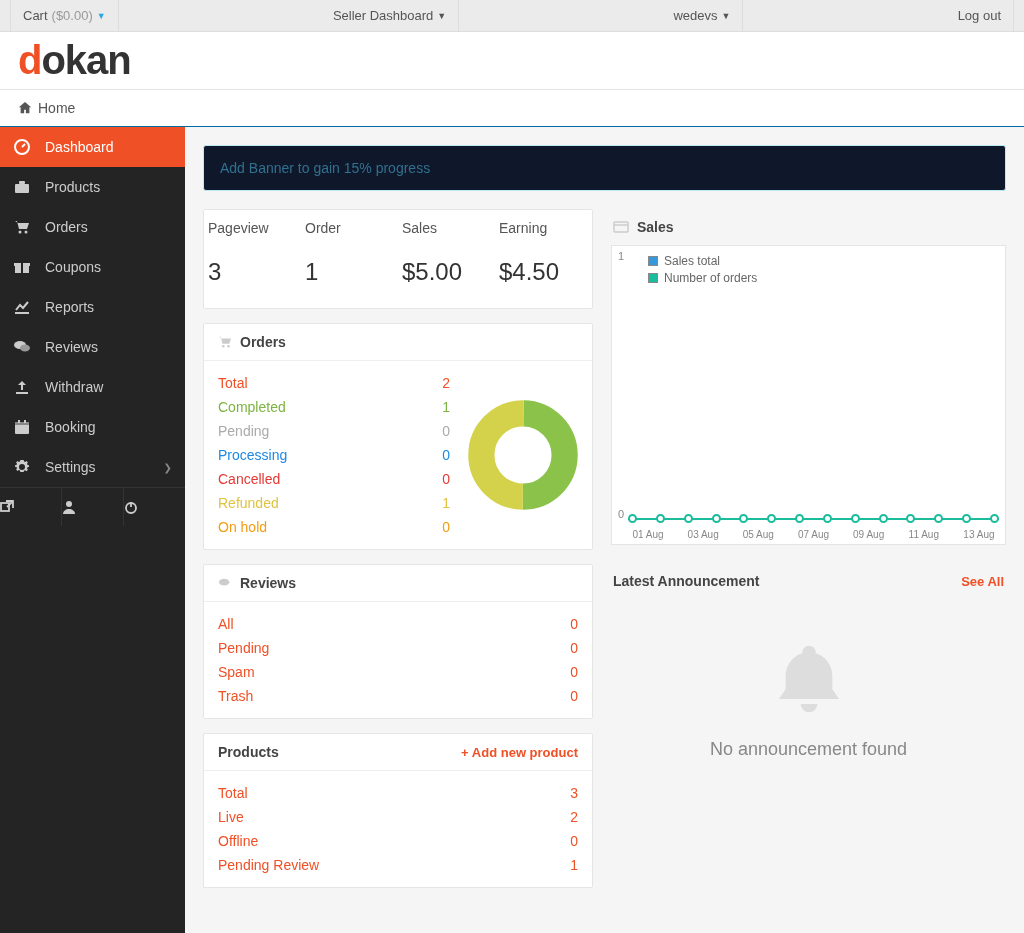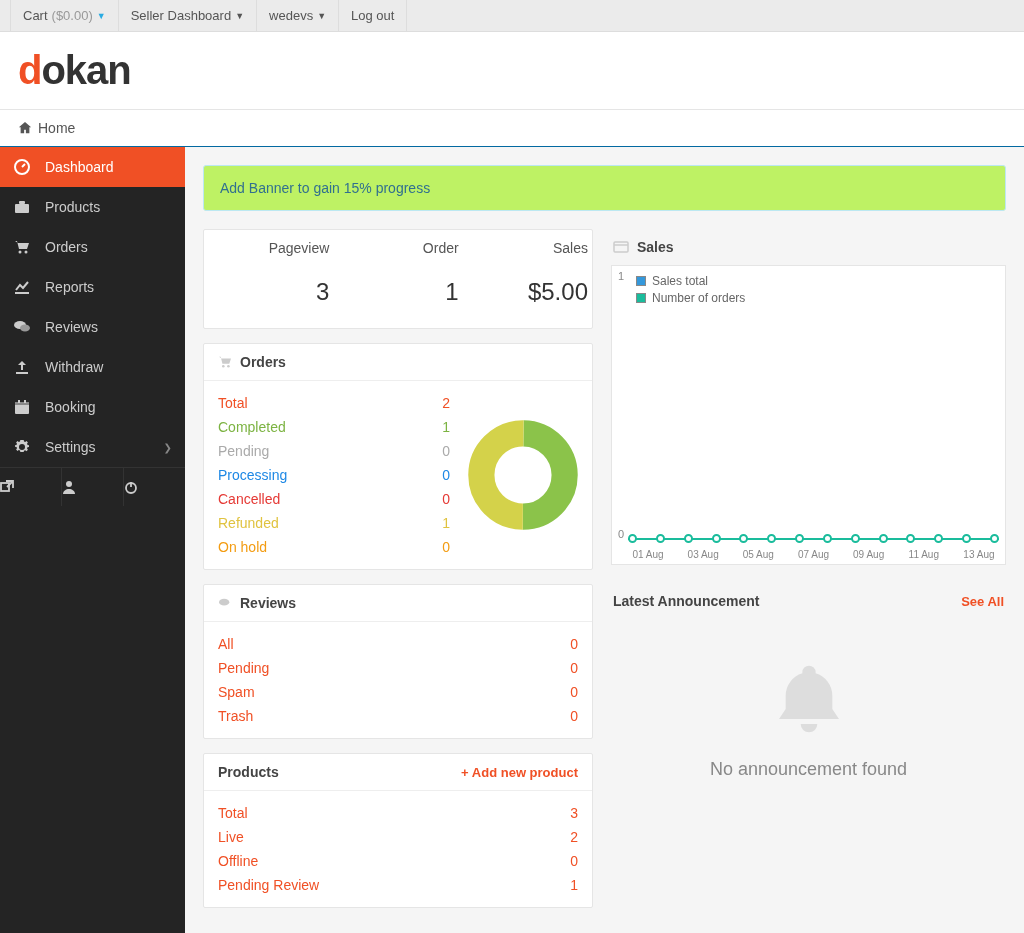--- a/index.html
+++ b/index.html
@@ -1,26 +1,26 @@
 <!DOCTYPE html>
 <html><head>
 <meta charset="utf-8">
 <style>
 * { margin: 0; padding: 0; box-sizing: border-box; }
 body { font-family: "Helvetica Neue", Arial, sans-serif; background: #f5f5f5; color: #333; font-size: 14px; }
 
 
-.utilbar { background: #ebebeb; border-bottom: 1px solid #ddd; display: flex; justify-content: flex-start; padding: 0 10px; }
+.utilbar { background: #ebebeb; border-bottom: 1px solid #ddd; display: flex; justify-content: space-between; padding: 0 10px; }
 .utilbar .uitem { padding: 8px 12px; color: #555; font-size: 13px; border-right: 1px solid #ddd; cursor: pointer; display: flex; align-items: center; gap: 4px; }
 .utilbar .uitem:first-child { border-left: 1px solid #ddd; }
 .utilbar .uitem .amount { color: #999; }
 .utilbar .caret { font-size: 9px; }
 
 
-.headerbar { background: #fff; padding: 16px 18px; border-bottom: 1px solid #e5e5e5; }
+.headerbar { background: #fff; padding: 6px 18px; border-bottom: 1px solid #e5e5e5; }
 .logo { font-size: 40px; font-weight: 700; color: #333; letter-spacing: -1px; }
 .logo .d { color: #f05025; }
 
 
 .crumbbar { background: #fff; padding: 10px 18px; border-bottom: 1px solid #0369a1; color: #555; display: flex; align-items: center; gap: 6px; }
 
 
 .page { display: flex; }
 .sidebar { width: 185px; background: #242424; min-height: 840px; }
 .sidebar .sitem { display: flex; align-items: center; gap: 14px; padding: 12px 13px; color: #ccc; cursor: pointer; position: relative; }
@@ -32,36 +32,36 @@
 .sidebar .bottomicons .bic { flex: 1; text-align: center; padding: 12px 0; color: #ccc; cursor: pointer; border-right: 1px solid #333; }
 .sidebar .bottomicons .bic:last-child { border-right: none; }
 
 .main { flex: 1; padding: 18px; display: flex; flex-direction: column; gap: 18px; }
 
 
 .progwrap { background: #eee; border-radius: 4px; height: 22px; position: relative; border: 1px solid #ddd; }
 .progfill { position: absolute; left: 0; top: 0; bottom: 0; background: #29abe2; border-radius: 4px 0 0 4px; display: flex; align-items: center; justify-content: center; color: #fff; font-size: 12px; padding: 0 8px; white-space: nowrap; }
 
 
-.alert { background: #bef264; border: 1px solid #bce8f1; color: #31708f; padding: 14px 16px; border-radius: 3px; }
+.alert { background: #0f172a; border: 1px solid #bce8f1; color: #31708f; padding: 14px 16px; border-radius: 3px; }
 
 
 .cols { display: flex; gap: 18px; }
 .colL { flex: 0 0 390px; display: flex; flex-direction: column; gap: 14px; }
 .colR { flex: 1; display: flex; flex-direction: column; gap: 18px; }
 
 .card { background: #fff; border: 1px solid #e5e5e5; border-radius: 2px; }
 .card .chead { padding: 10px 14px; border-bottom: 1px solid #eee; font-weight: 600; color: #444; display: flex; align-items: center; gap: 8px; }
 .card .chead .hicon { color: #ccc; }
 .card .chead .rlink { margin-left: auto; color: #f05025; font-size: 13px; font-weight: 600; cursor: pointer; }
 .card .cbody { padding: 10px 14px; }
 
 
 .statsrow { display: flex; }
-.statcell { flex: 1; text-align: right; padding: 10px 4px 22px; }
+.statcell { flex: 1; text-align: left; padding: 10px 4px 22px; }
 .statcell .slabel { color: #555; font-size: 14px; margin-bottom: 22px; }
 .statcell .sval { font-size: 24px; color: #333; }
 
 
 .olrow { display: flex; justify-content: space-between; padding: 4px 0; font-size: 14px; }
 .olrow.total { color: #f05025; }
 .olrow.completed { color: #7cb342; }
 .olrow.pending { color: #aaa; }
 .olrow.processing .k { color: #1e88e5; }
 .olrow.processing .v { color: #1e88e5; }
@@ -74,21 +74,21 @@
 
 .donut { width: 110px; height: 110px; }
 
 
 .slrow { display: flex; justify-content: space-between; padding: 4px 0; color: #f05025; gap: 33px; }
 
 
 .saleshead { display: flex; align-items: center; gap: 8px; padding: 10px 2px; font-weight: 600; color: #444; }
 .saleshead .hicon { color: #ccc; }
 .chartbox { background: #fff; border: 1px solid #e5e5e5; padding: 6px; position: relative; height: 300px; }
-.legend { position: absolute; top: 8px; left: 24px; font-size: 12px; color: #666; }
+.legend { position: absolute; top: 8px; left: 36px; font-size: 12px; color: #666; }
 .legend .lrow { display: flex; align-items: center; gap: 6px; margin-bottom: 3px; }
 .legend .sq { width: 10px; height: 10px; border: 1px solid #888; display: inline-block; }
 .yaxis1 { position: absolute; left: 6px; top: 4px; font-size: 11px; color: #888; }
 .yaxis0 { position: absolute; left: 6px; bottom: 24px; font-size: 11px; color: #888; }
 .xaxis { position: absolute; left: 16px; right: 6px; bottom: 4px; display: flex; justify-content: space-between; font-size: 10px; color: #888; }
 .xaxis span { width: 40px; text-align: center; }
 .linepts { position: absolute; left: 16px; right: 6px; bottom: 22px; height: 8px; display: flex; justify-content: space-between; align-items: center; }
 .linepts .seg { position: absolute; left: 0; right: 0; top: 4px; height: 2px; background: #1abc9c; }
 .linepts .pt { width: 9px; height: 9px; border-radius: 50%; background: #fff; border: 2px solid #1abc9c; z-index: 1; }
 
@@ -163,20 +163,30 @@
           <svg width="16" height="14" viewBox="0 0 16 14" fill="#ccc">
             <path d="M1 1h2l2 8h8l2-6H4"></path>
             <circle cx="6" cy="12" r="1.5"></circle>
             <circle cx="12" cy="12" r="1.5"></circle>
           </svg>
         </span>
       <span>Orders</span>
     </div>
     <div class="sitem">
       <span class="ico">
+          <svg width="16" height="14" viewBox="0 0 16 14" fill="#ccc">
+            <rect x="1" y="5" width="14" height="8"></rect>
+            <rect x="0" y="3" width="16" height="3"></rect>
+            <rect x="7" y="3" width="2" height="10" fill="#242424"></rect>
+          </svg>
+        </span>
+      <span>Coupons</span>
+    </div>
+    <div class="sitem">
+      <span class="ico">
           <svg width="16" height="14" viewBox="0 0 16 14" fill="none" stroke="#ccc" stroke-width="2">
             <path d="M1 13h14M2 10l4-5 3 3 5-6"></path>
           </svg>
         </span>
       <span>Reports</span>
     </div>
     <div class="sitem">
       <span class="ico">
           <svg width="16" height="14" viewBox="0 0 16 14" fill="#ccc">
             <ellipse cx="6" cy="5" rx="6" ry="4"></ellipse>
@@ -251,20 +261,24 @@
               <div class="slabel">Pageview</div>
               <div class="sval">3</div>
             </div>
             <div class="statcell">
               <div class="slabel">Order</div>
               <div class="sval">1</div>
             </div>
             <div class="statcell">
               <div class="slabel">Sales</div>
               <div class="sval">$5.00</div>
+            </div>
+            <div class="statcell">
+              <div class="slabel">Earning</div>
+              <div class="sval">$4.50</div>
             </div>
           </div>
         </div>
 
         <div class="card">
           <div class="chead">
             <span class="hicon">
                 <svg width="14" height="12" viewBox="0 0 16 14" fill="#ccc">
                   <path d="M1 1h2l2 8h8l2-6H4"></path>
                   <circle cx="6" cy="12" r="1.5"></circle>

